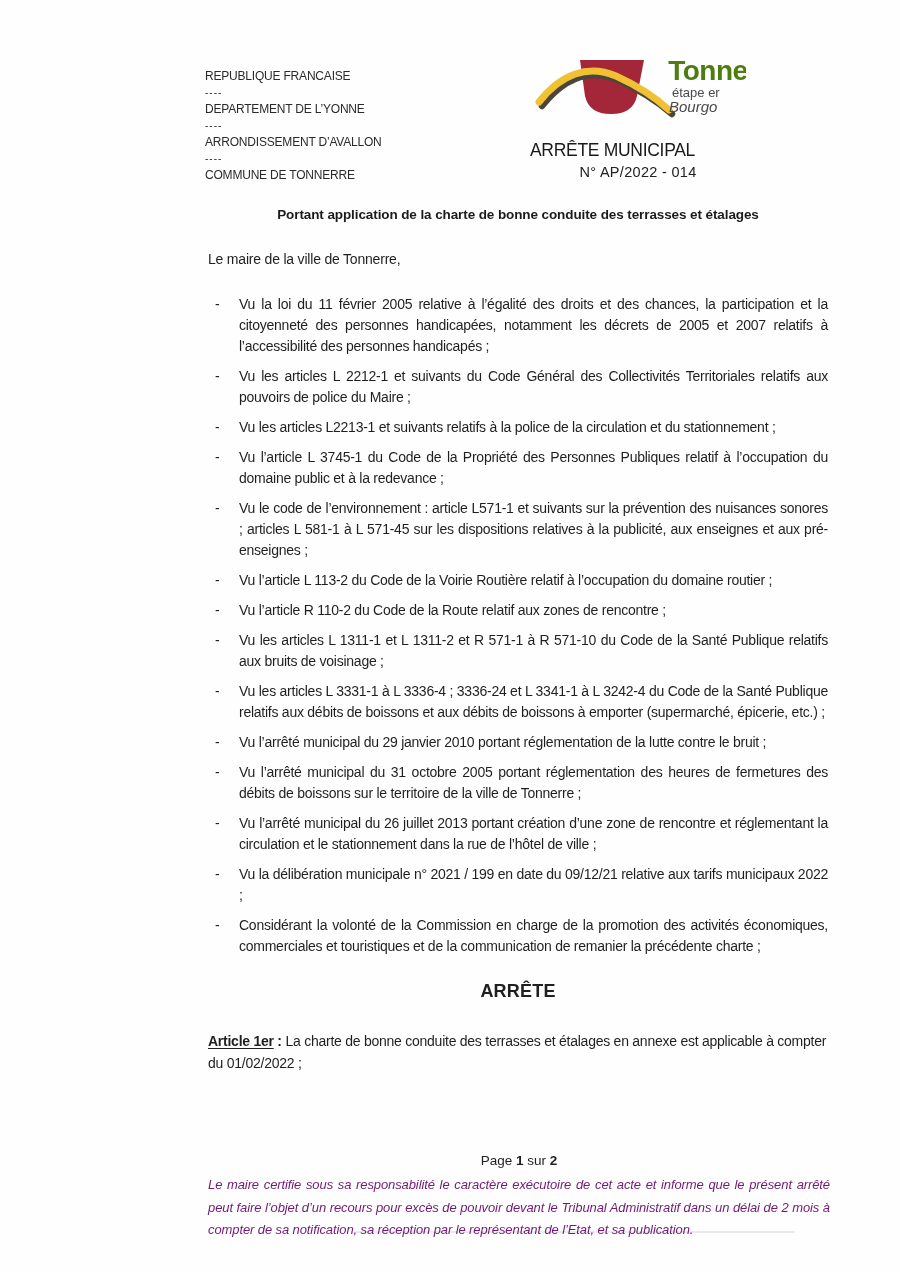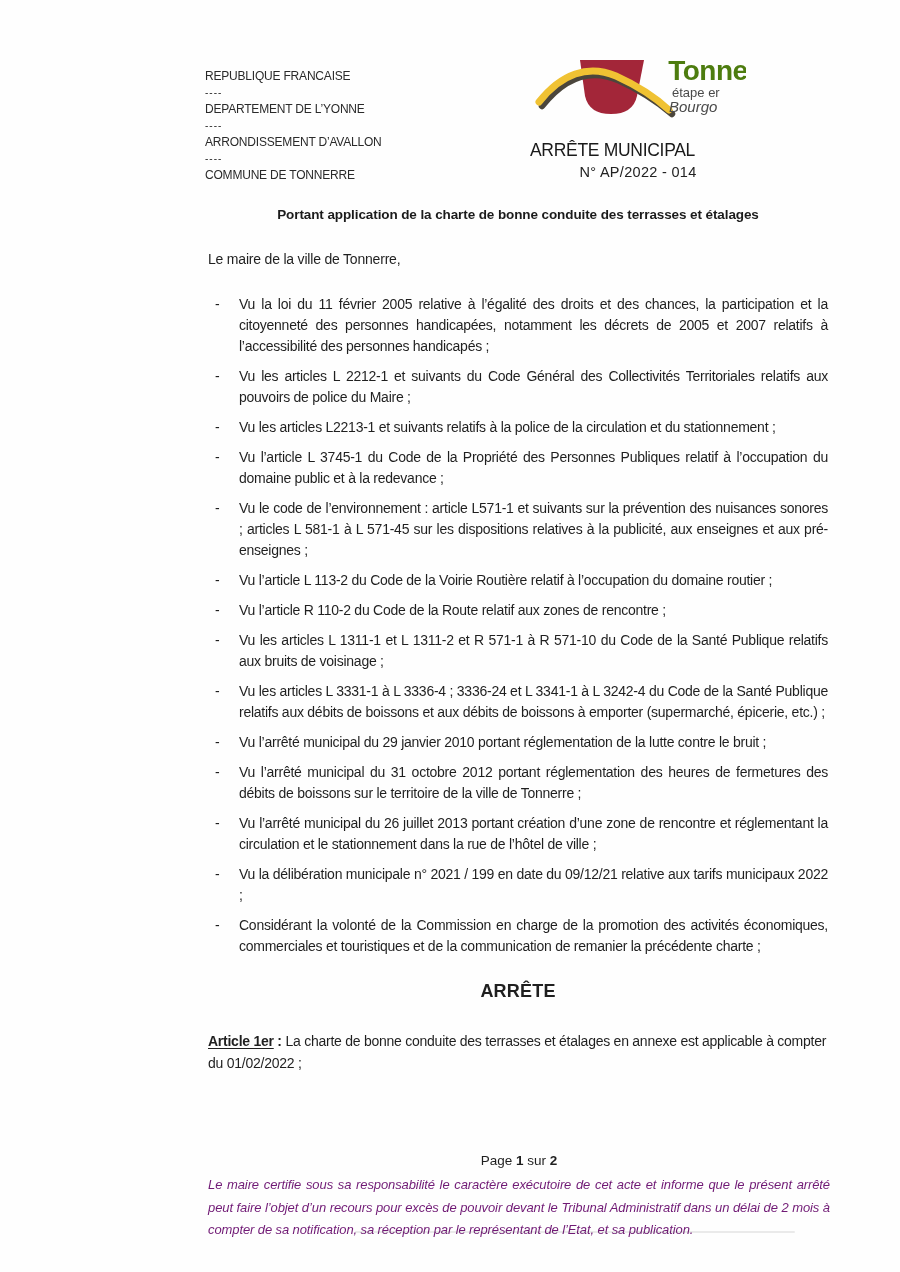--- a/index.html
+++ b/index.html
@@ -154,21 +154,21 @@
       <div class="vu-item">
         <span class="vu-dash">-</span>
         <p class="vu-text">Vu les articles L 3331-1 à L 3336-4 ; 3336-24 et L 3341-1 à L 3242-4 du Code de la Santé Publique relatifs aux débits de boissons et aux débits de boissons à emporter (supermarché, épicerie, etc.) ;</p>
       </div>
       <div class="vu-item">
         <span class="vu-dash">-</span>
         <p class="vu-text">Vu l’arrêté municipal du 29 janvier 2010 portant réglementation de la lutte contre le bruit ;</p>
       </div>
       <div class="vu-item">
         <span class="vu-dash">-</span>
-        <p class="vu-text">Vu l’arrêté municipal du 31 octobre 2012 portant réglementation des heures de fermetures des débits de boissons sur le territoire de la ville de Tonnerre ;</p>
+        <p class="vu-text">Vu l’arrêté municipal du 31 octobre 2005 portant réglementation des heures de fermetures des débits de boissons sur le territoire de la ville de Tonnerre ;</p>
       </div>
       <div class="vu-item">
         <span class="vu-dash">-</span>
         <p class="vu-text">Vu l’arrêté municipal du 26 juillet 2013 portant création d’une zone de rencontre et réglementant la circulation et le stationnement dans la rue de l’hôtel de ville ;</p>
       </div>
       <div class="vu-item">
         <span class="vu-dash">-</span>
         <p class="vu-text">Vu la délibération municipale n° 2021 / 199 en date du 09/12/21 relative aux tarifs municipaux 2022 ;</p>
       </div>
       <div class="vu-item">

